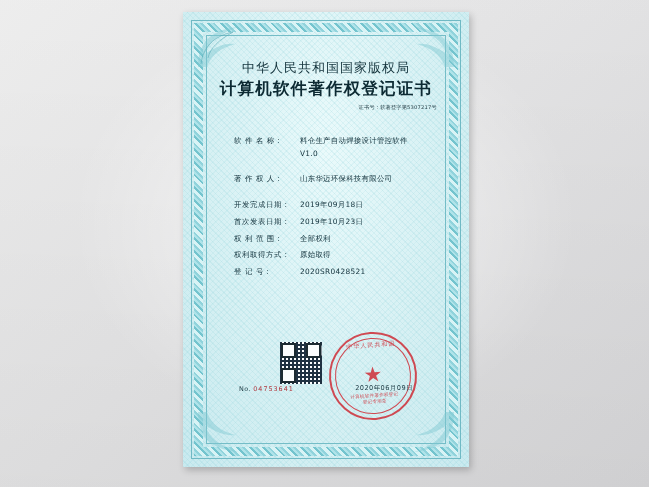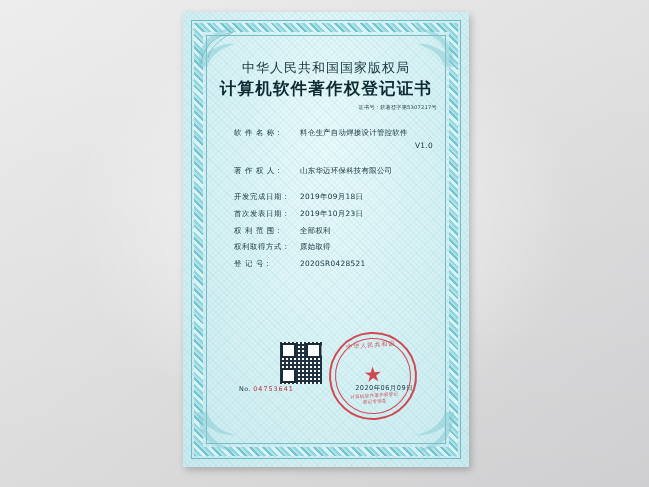--- a/index.html
+++ b/index.html
@@ -111,21 +111,21 @@
   .cert-no {
     text-align: right;
     font-size: 5.2px;
     color: #29424a;
     margin-top: 4px;
     padding-right: 2px;
     letter-spacing: 0.2px;
   }
 
   .fields {
-    margin-top: 17px;
+    margin-top: 25px;
     padding-left: 21px;
     padding-right: 6px;
   }
   .field {
     display: flex;
     align-items: flex-start;
     margin-bottom: 6px;
     font-size: 7.4px;
     color: #11303a;
     line-height: 1.45;
@@ -136,21 +136,20 @@
     letter-spacing: 0.6px;
     white-space: nowrap;
   }
   .field .val {
     flex: 1 1 auto;
     letter-spacing: 0.3px;
   }
   .field .val .second-line {
     display: block;
     margin-top: 2px;
-    text-align: right;
   }
   .gap-md { height: 9px; }
 
   .statement {
     margin-top: 15px;
     padding: 0 22px 0 25px;
     font-size: 7.3px;
     color: #11303a;
     line-height: 1.75;
     text-align: justify;

